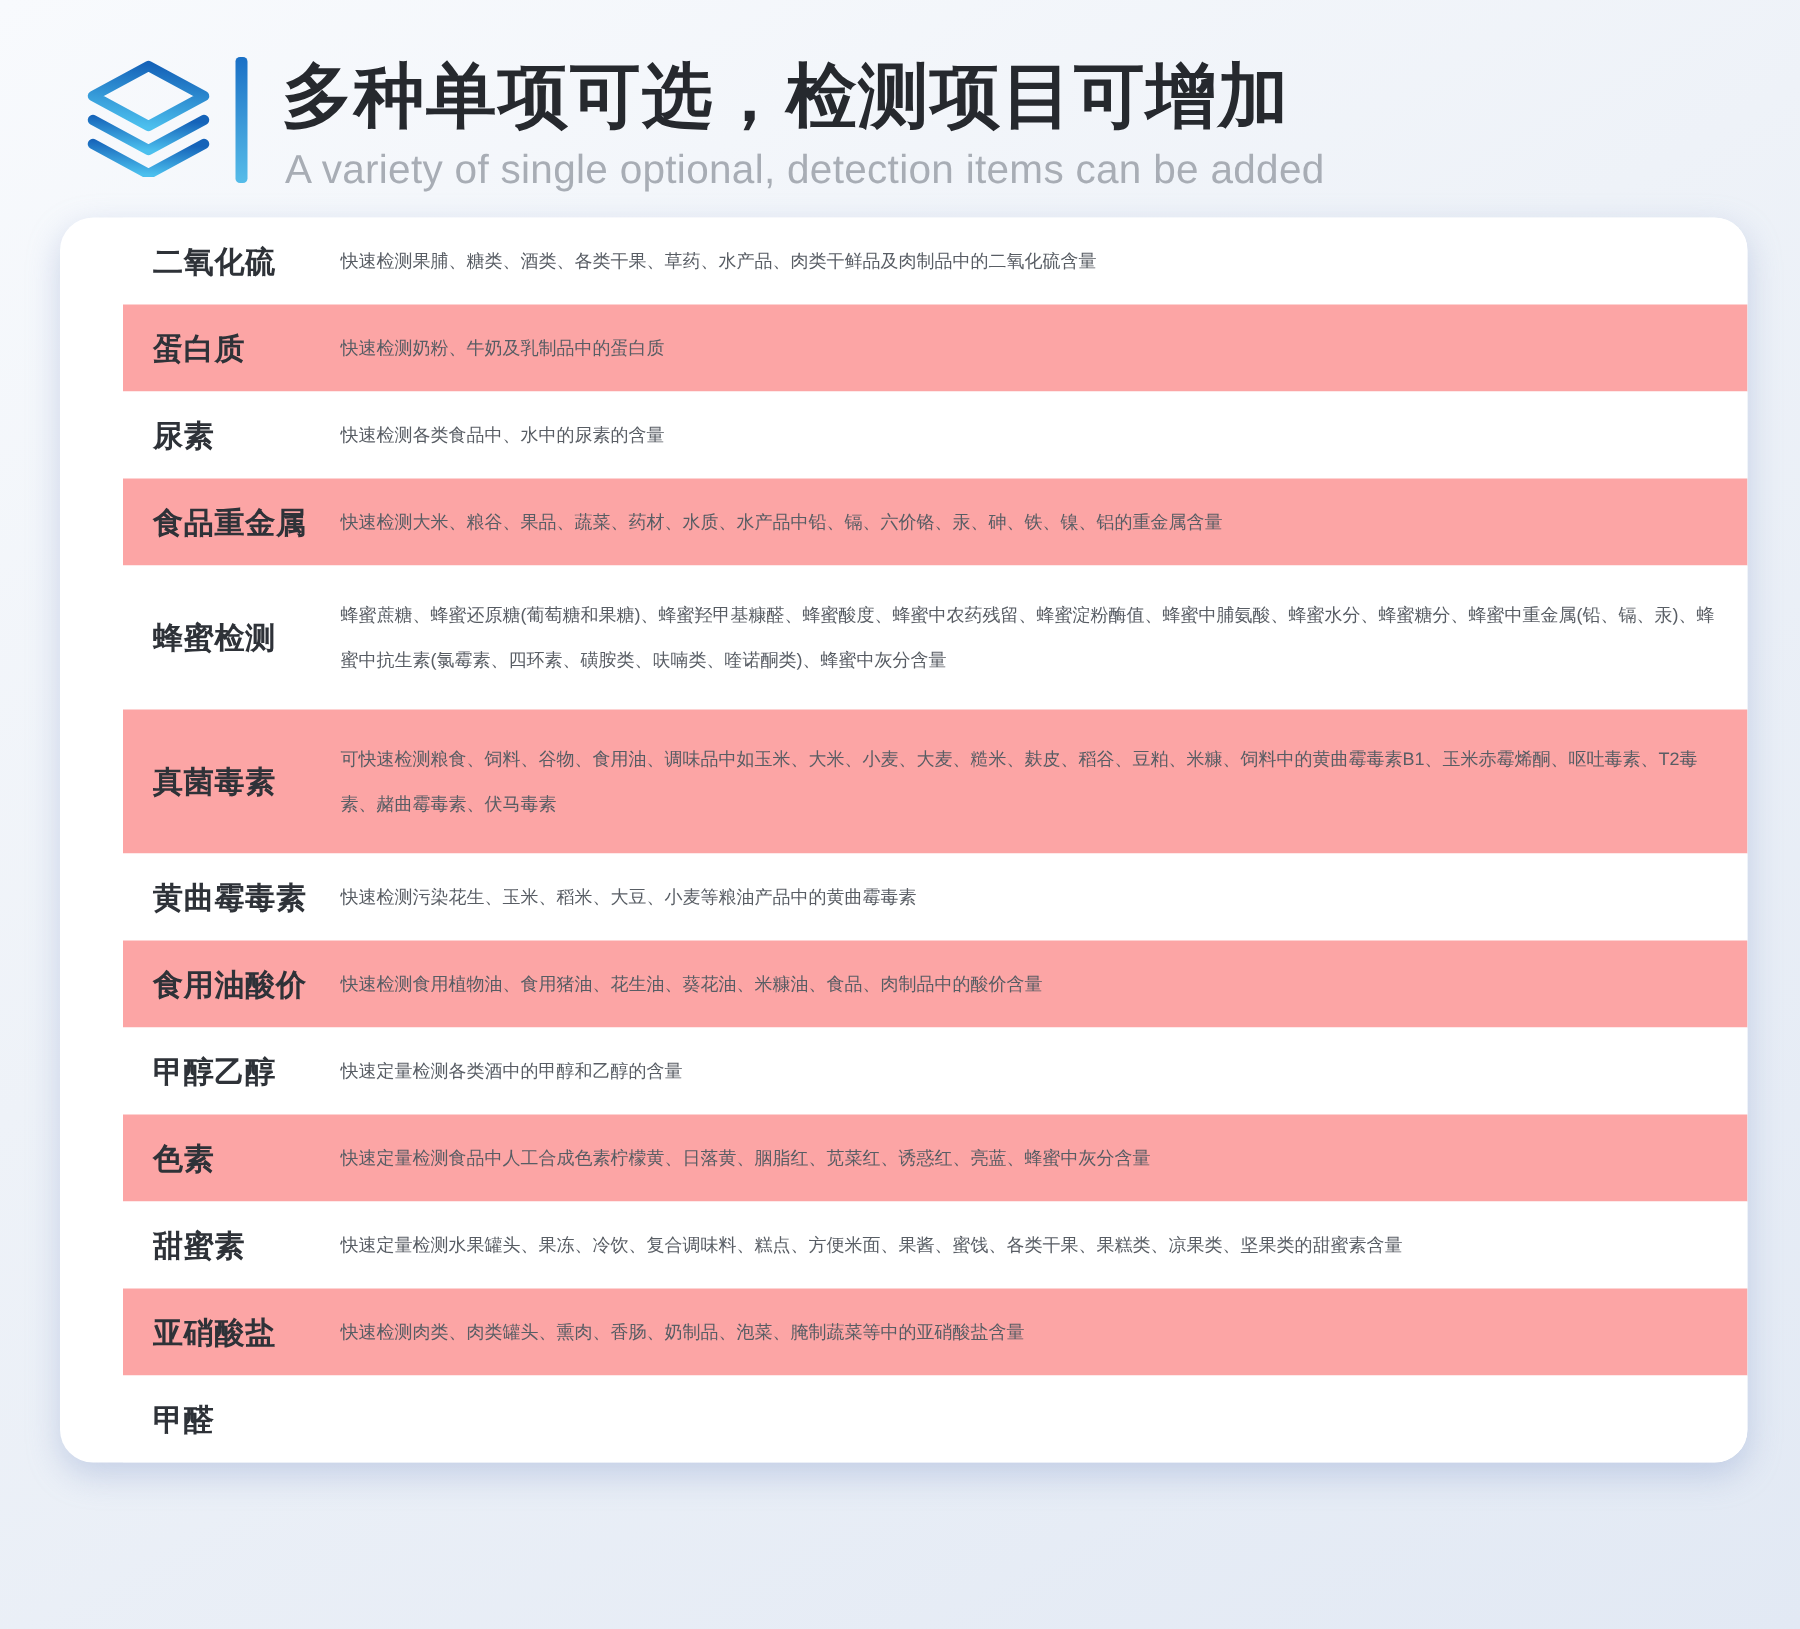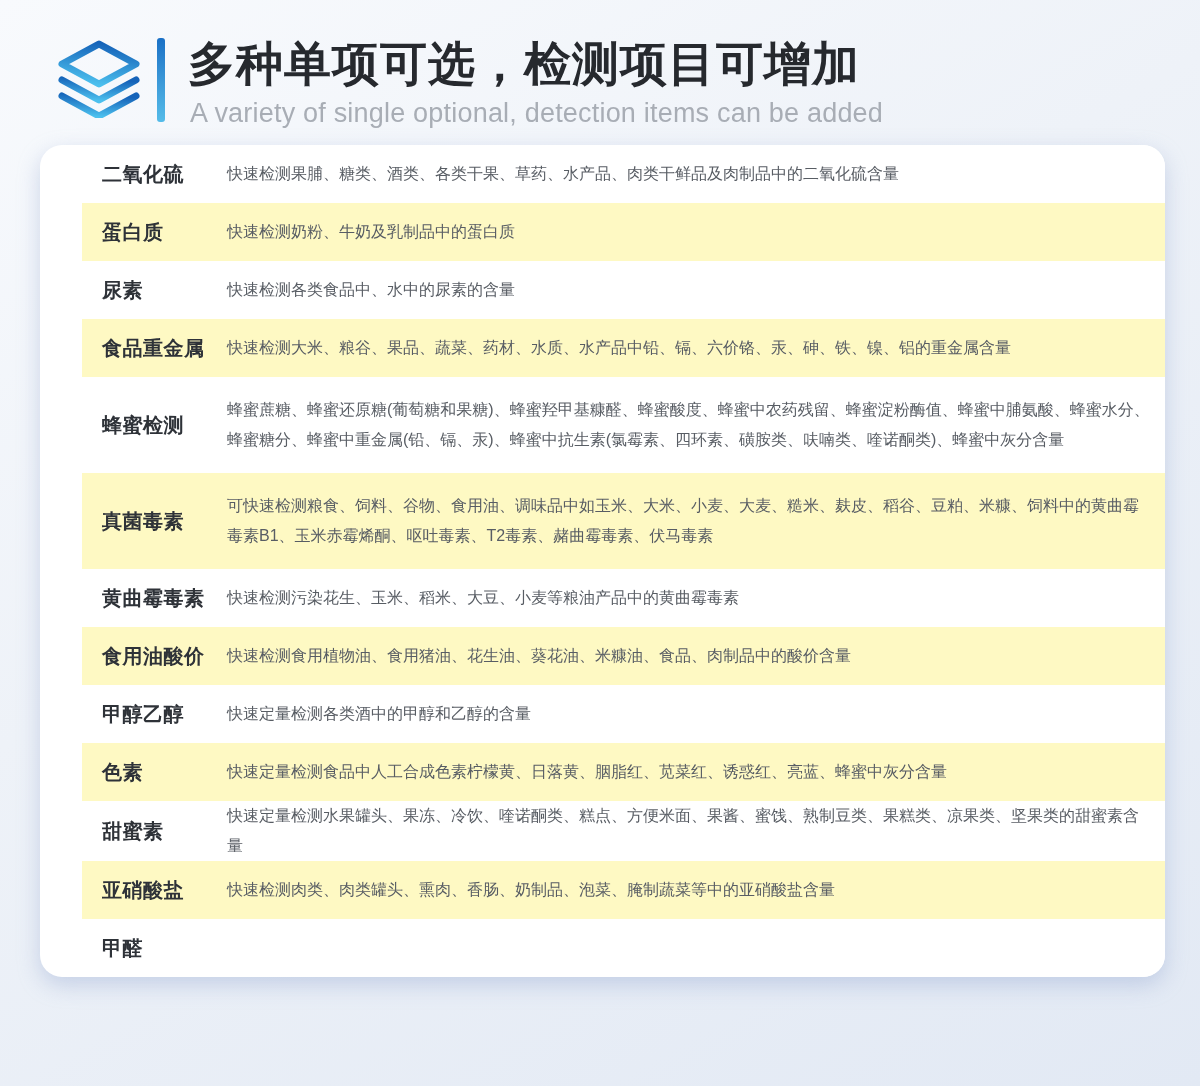--- a/index.html
+++ b/index.html
@@ -24,26 +24,26 @@
     position:absolute;left:190px;top:98px;
     font-size:27px;color:#a8adb5;letter-spacing:0.2px;white-space:nowrap;
   }
   
   .card{
     position:absolute;left:40px;top:145px;width:1125px;
     background:#ffffff;border-radius:22px;overflow:hidden;
     box-shadow:0 8px 22px rgba(140,160,205,0.40);
   }
   .row{display:flex;align-items:center;min-height:58px;padding:0 14px 0 20px;background:#ffffff;margin-left:42px;}
-  .row.alt{background:#fef9c3;}
+  .row.alt{background:#fca5a5;}
   .row.tall{min-height:78px;padding-top:9px;padding-bottom:9px;}
   .row-label{
     flex:0 0 125px;font-size:20px;font-weight:700;color:#2e3238;letter-spacing:0.5px;
   }
-  .row-desc{flex:1;font-size:16px;color:#585d64;line-height:30px;}
+  .row-desc{flex:1;font-size:12px;color:#585d64;line-height:30px;}
 </style>
 </head>
 <body>
 
 <div class="header">
   <div class="logo">
     <svg width="86" height="78" viewBox="0 0 86 78">
       <defs>
         <linearGradient id="g1" x1="0.62" y1="0" x2="0.38" y2="1">
           <stop offset="0" stop-color="#1563b9"></stop>
@@ -98,21 +98,21 @@
   <div class="row">
     <div class="row-label">甲醇乙醇</div>
     <div class="row-desc">快速定量检测各类酒中的甲醇和乙醇的含量</div>
   </div>
   <div class="row alt">
     <div class="row-label">色素</div>
     <div class="row-desc">快速定量检测食品中人工合成色素柠檬黄、日落黄、胭脂红、苋菜红、诱惑红、亮蓝、蜂蜜中灰分含量</div>
   </div>
   <div class="row">
     <div class="row-label">甜蜜素</div>
-    <div class="row-desc">快速定量检测水果罐头、果冻、冷饮、喹诺酮类、糕点、方便米面、果酱、蜜饯、熟制豆类、果糕类、凉果类、坚果类的甜蜜素含量</div>
+    <div class="row-desc">快速定量检测水果罐头、果冻、冷饮、复合调味料、糕点、方便米面、果酱、蜜饯、各类干果、果糕类、凉果类、坚果类的甜蜜素含量</div>
   </div>
   <div class="row alt">
     <div class="row-label">亚硝酸盐</div>
     <div class="row-desc">快速检测肉类、肉类罐头、熏肉、香肠、奶制品、泡菜、腌制蔬菜等中的亚硝酸盐含量</div>
   </div>
   <div class="row">
     <div class="row-label">甲醛</div>
   </div>
 </div>
 

